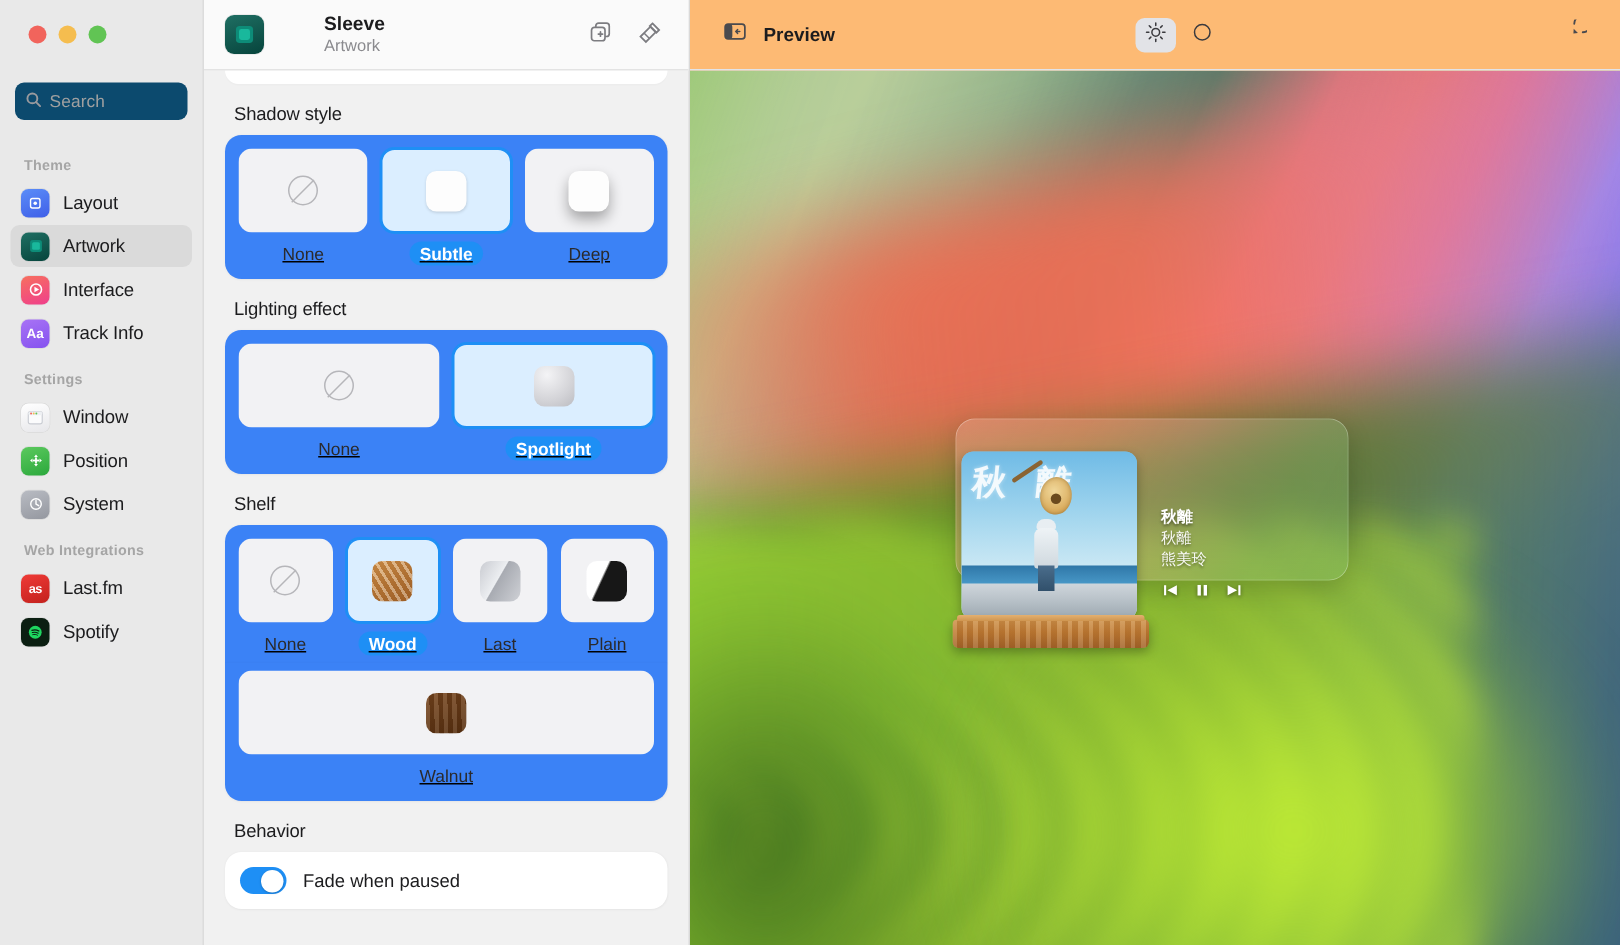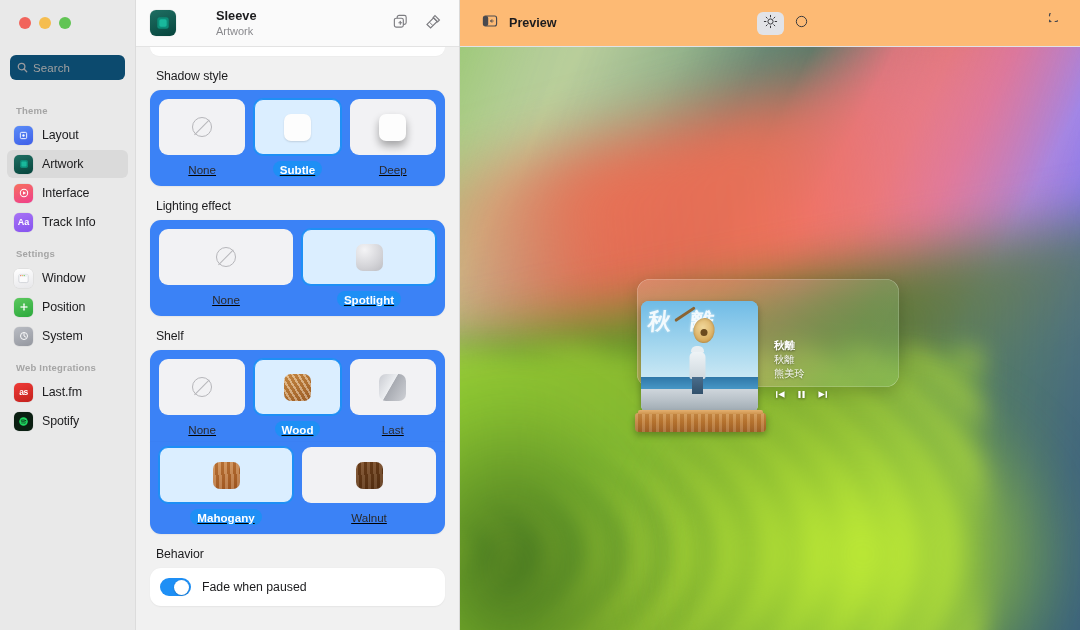--- a/index.html
+++ b/index.html
@@ -696,30 +696,30 @@
                 <span class="sq wood"></span>
               </div>
             <div class="opt-lbl">Wood</div>
           </div>
           <div class="opt">
             <div class="swatch">
                 <span class="sq metal"></span>
               </div>
             <div class="opt-lbl">Last</div>
           </div>
+          <div class="opt">
+            <div class="swatch">
+                <span class="sq plain"></span>
+              </div>
+            <div class="opt-lbl">Plain</div>
+          </div>
         </div>
       </div>
       <div class="card joined-bot">
         <div class="opt-row">
-          <div class="opt sel">
-            <div class="swatch">
-                <span class="sq w-mahog"></span>
-              </div>
-            <div class="opt-lbl">Mahogany</div>
-          </div>
           <div class="opt">
             <div class="swatch">
                 <span class="sq w-walnut"></span>
               </div>
             <div class="opt-lbl">Walnut</div>
           </div>
         </div>
       </div>
 
       <div class="sec-label">Behavior</div>

